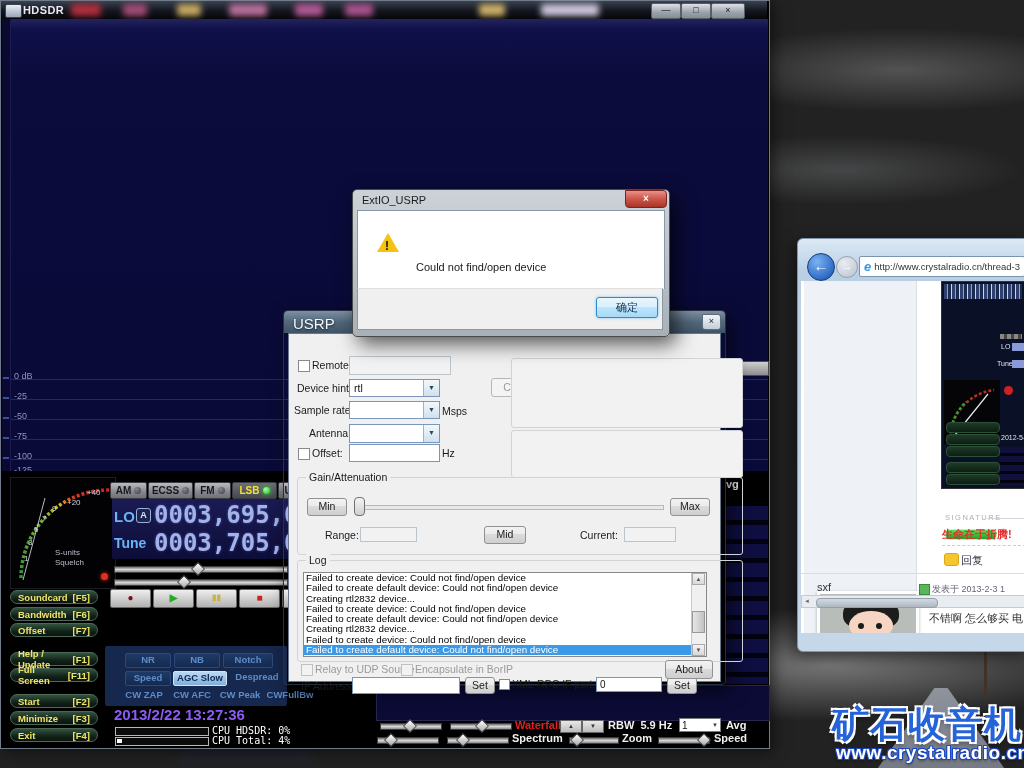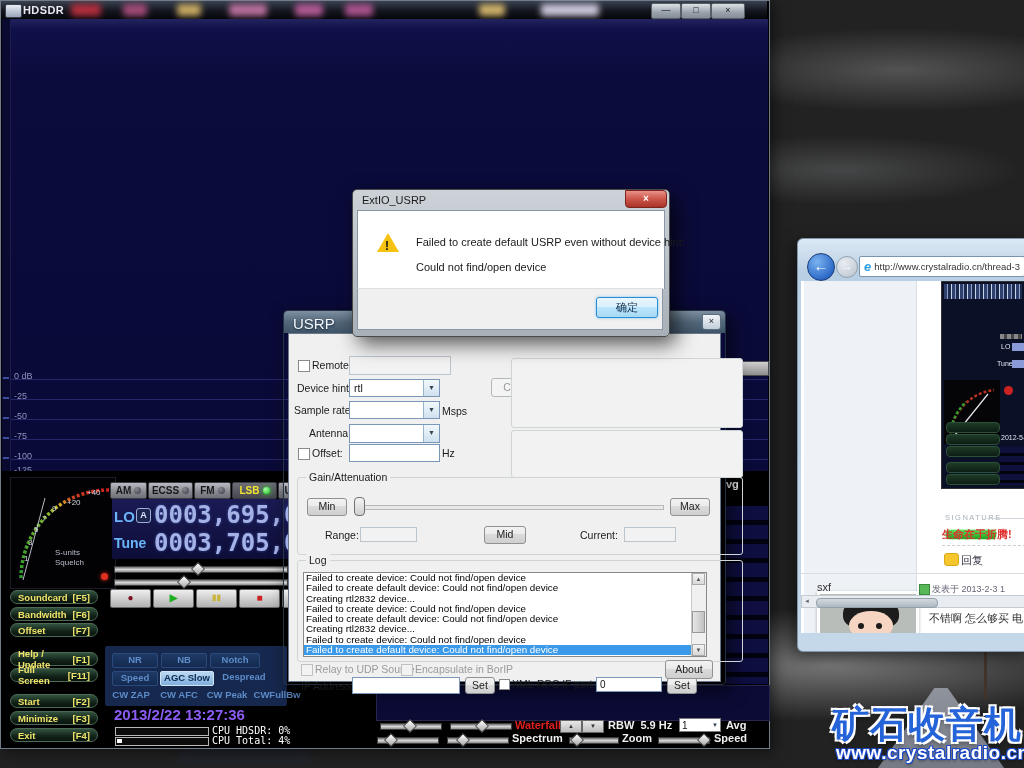--- a/index.html
+++ b/index.html
@@ -51,21 +51,21 @@
   .digits{font-family:"DejaVu Sans Mono",monospace;font-weight:bold;color:#a4b2e6;text-shadow:0 0 3px #3c4c9e;}
   .lo-badge{width:13px;height:13px;border:1px solid #9fb0d8;border-radius:3px;background:#1c2450;color:#dfe6ff;font-size:9px;line-height:12px;text-align:center;font-weight:bold;}
   .hslider{background:linear-gradient(180deg,#6f6f6f,#d6d6d6 50%,#8d8d8d);border:1px solid #3e3e3e;height:5px;}
   .thumb{width:8px;height:8px;background:linear-gradient(135deg,#ffffff,#a8a8a8);border:1px solid #555;transform:rotate(45deg);}
   
   .tbtn{top:118px;width:39px;height:17px;background:linear-gradient(180deg,#efefef,#c9c9c9 60%,#b2b2b2);border:1px solid #6a6a6a;border-radius:2px;text-align:center;font-size:10px;line-height:16px;font-weight:bold;}
   
   .lbtn{left:8px;width:88px;height:14px;background:linear-gradient(180deg,#33523f,#122318 60%,#0a140e);border:1px solid #4d6a57;border-radius:7px;color:#f0e46a;font-size:9.5px;font-weight:bold;display:flex;align-items:center;justify-content:space-between;padding:0 7px;box-sizing:border-box;}
   
   .dsp-panel{left:103px;top:175px;width:182px;height:60px;background:#16284e;border-radius:2px;}
-  .dspb{height:13px;background:linear-gradient(180deg,#1e3a66,#142a50);border:1px solid #2a4a7c;border-radius:2px;color:#5d8cc8;font-size:9.5px;font-weight:bold;text-align:center;line-height:12px;}
+  .dspb{height:13px;background:linear-gradient(180deg,#1e3a66,#142a50);border:1px solid #2a4a7c;border-radius:2px;color:#5d8cc8;font-size:9.5px;font-weight:bold;text-align:center;line-height:12px;margin-left:13px;}
   .dspb.active{background:linear-gradient(180deg,#bcd8f2,#7fb0dc);color:#0a2a50;border-color:#cfe4f4;}
   .datetime{color:#8b5cf6;font-size:15px;font-weight:bold;}
   .cpu-bar{width:92px;height:7px;background:#0c0c0c;border:1px solid #b8b8b8;}
   .cpu-txt{color:#fff;font-family:"DejaVu Sans Mono",monospace;font-size:10px;}
   .wf-box{left:374px;top:214px;width:392px;height:34px;background:#0b0b36;border:1px solid #26264e;}
   .bb-red{color:#e02020;font-weight:bold;font-size:11px;}
   .bb-wht{color:#f0f0f0;font-weight:bold;font-size:11px;}
   .minibtn{width:20px;height:11px;background:linear-gradient(180deg,#e8e8e8,#bcbcbc);border:1px solid #666;font-size:6px;text-align:center;line-height:10px;color:#333;}
   .avg-select{width:42px;height:14px;background:#fff;border:1px solid #7a7a7a;font-size:10px;color:#111;display:flex;align-items:center;justify-content:space-between;padding:0 2px;box-sizing:border-box;}
   .sliver-rows{left:724px;top:35px;width:42px;height:178px;background:repeating-linear-gradient(180deg,#0e0e40 0 14px,#020210 14px 19px);}
@@ -490,21 +490,20 @@
       <div class="a w7btn" style="left:376px;top:326px;width:46px;height:17px;line-height:16px;left:376px">About</div>
     </div>
   </div>
 
   <div class="a" id="errdlg">
     <span class="a err-title-text">ExtIO_USRP</span>
     <div class="a err-close">×</div>
     <div class="a err-client">
       <div class="a warn-tri" style="left:19px;top:22px"></div>
       <span class="a" style="left:27px;top:28px;font-size:12px;font-weight:bold;color:#111">!</span>
-      <span class="a err-msg" style="left:58px;top:25px;white-space:nowrap">Failed to create default USRP even without device hint:</span>
       <span class="a err-msg" style="left:58px;top:50px">Could not find/open device</span>
     </div>
     <div class="a err-strip">
       <div class="a ok-btn" style="left:238px;top:8px;width:60px;height:19px;line-height:18px">确定</div>
     </div>
   </div>
 
   <div class="a wm1">矿石收音机</div>
   <div class="a wm2">www.crystalradio.cn</div>
 </div>

